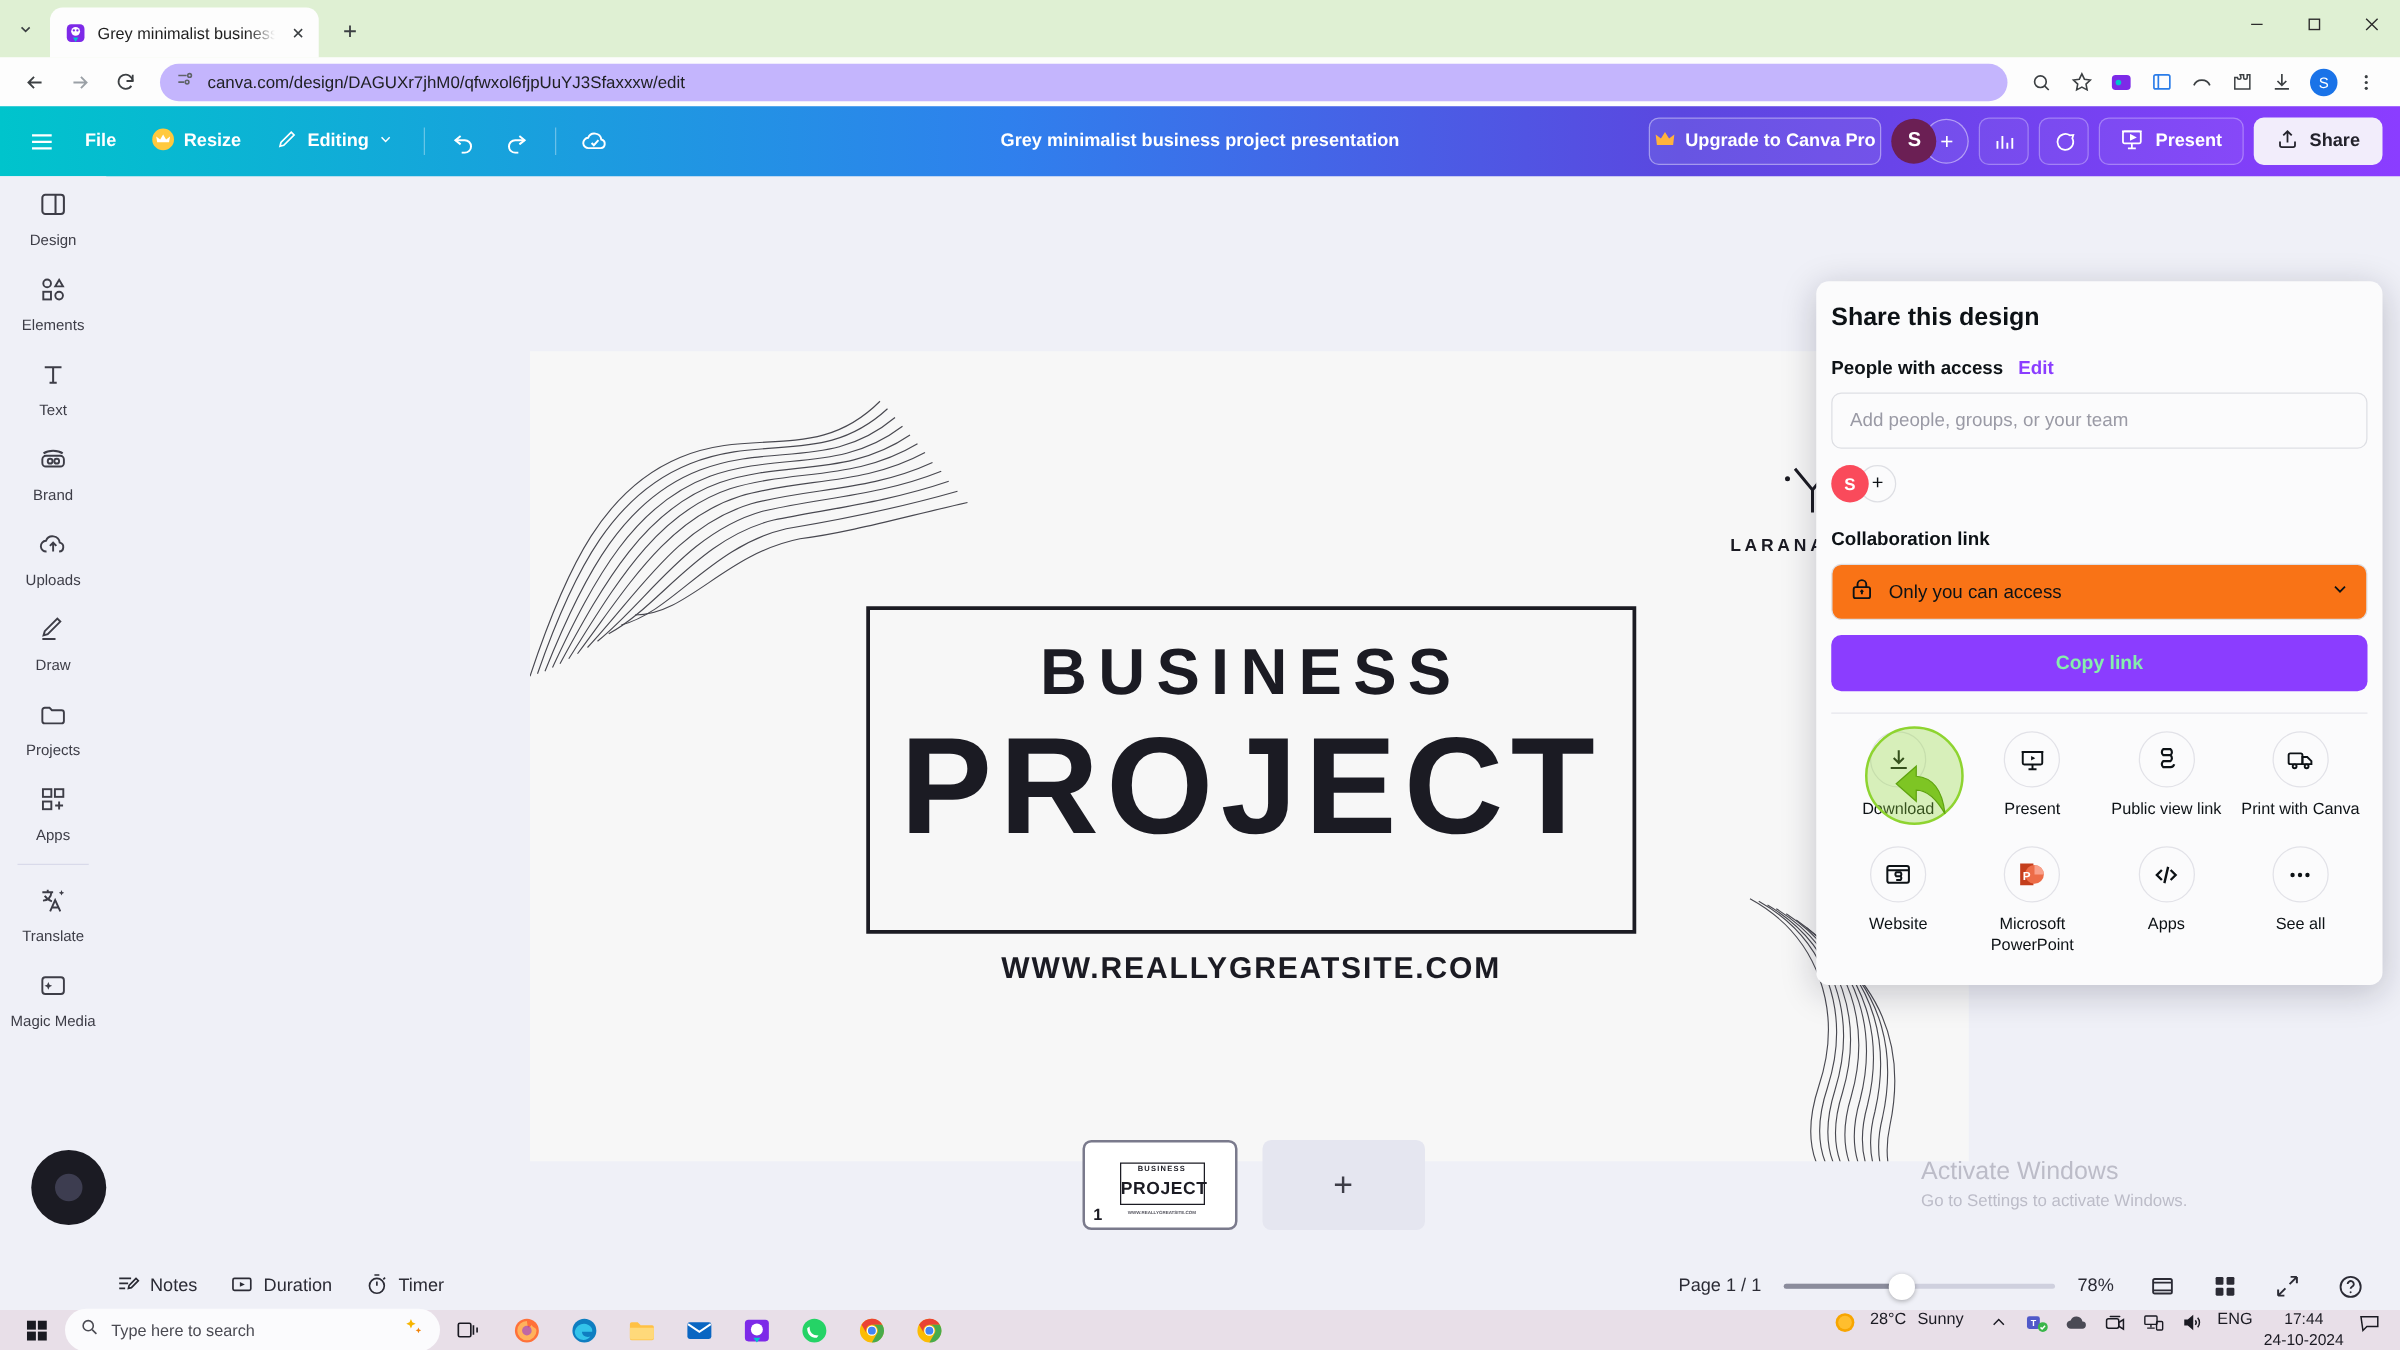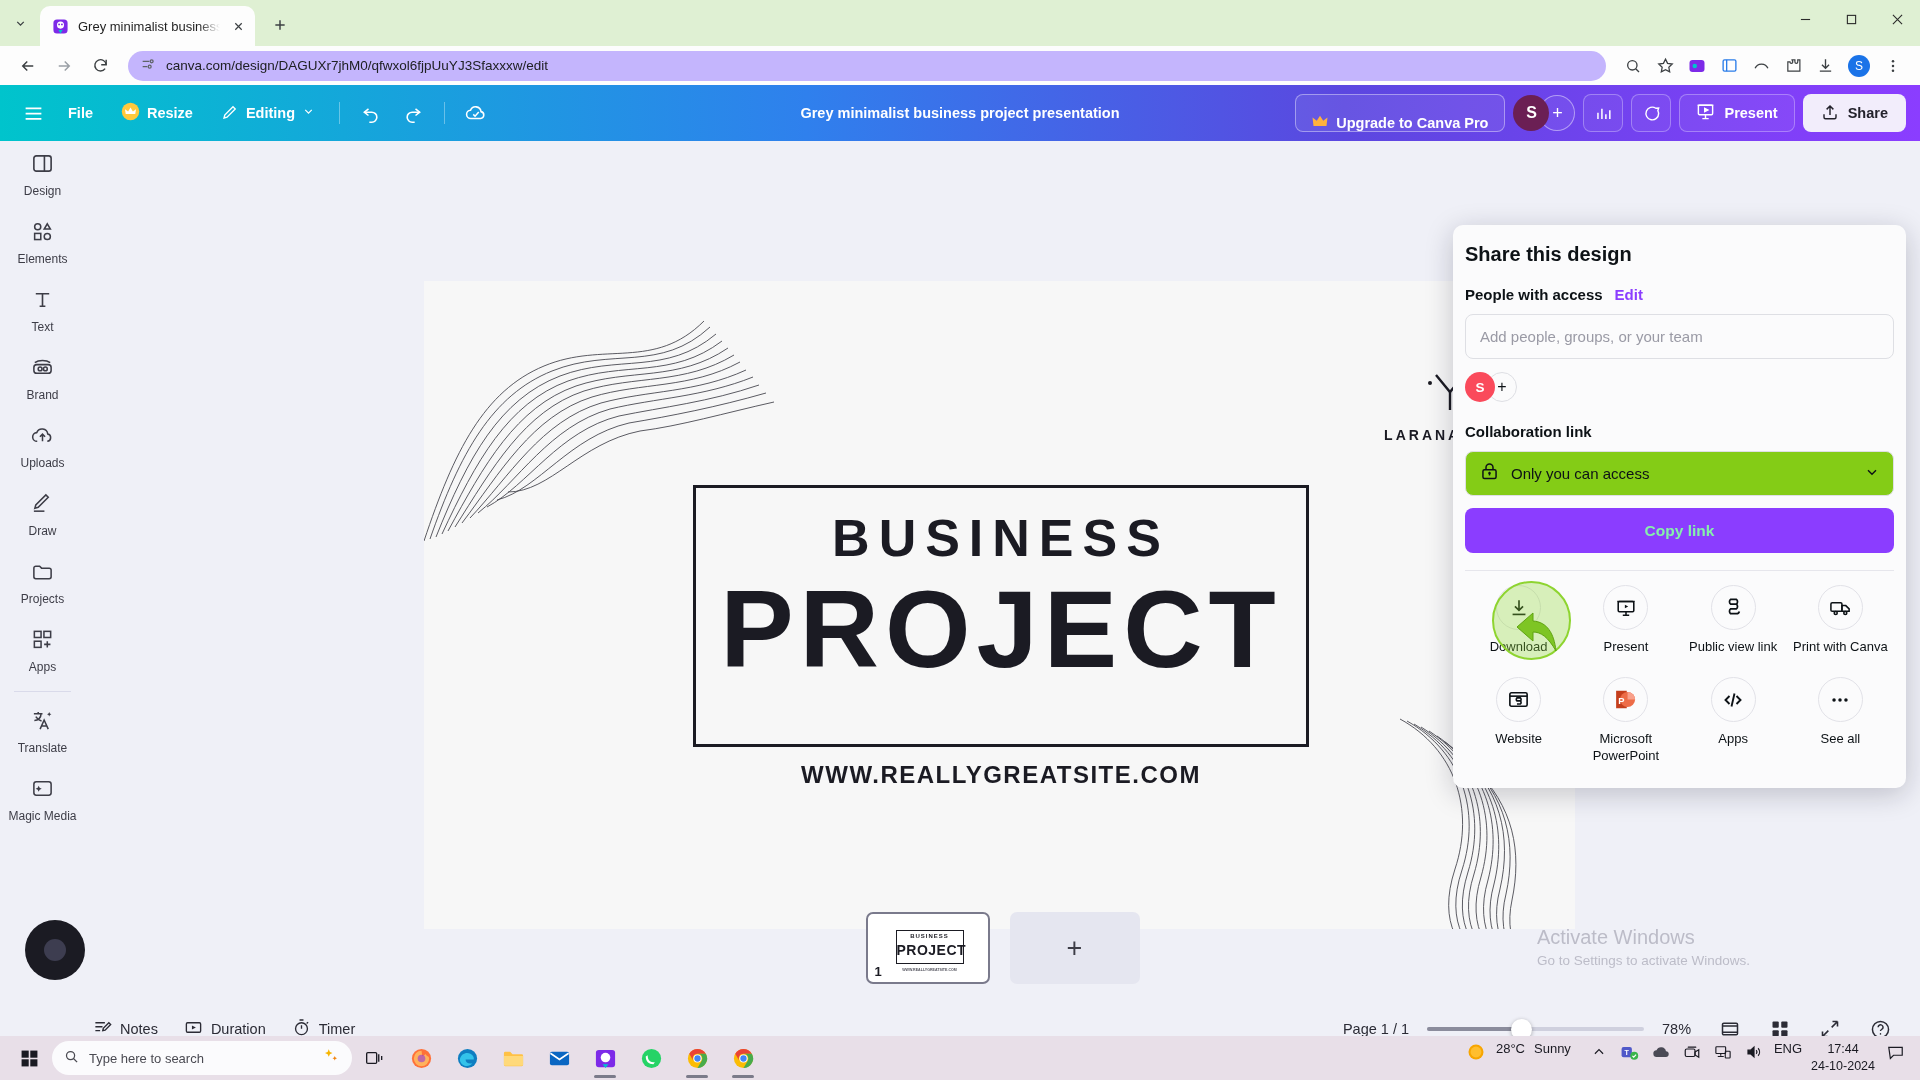--- a/index.html
+++ b/index.html
@@ -67,21 +67,21 @@
     height: 34px; display: flex; align-items: center; gap: 7px; padding: 0 12px;
     color: #fff; font-size: 14.5px; font-weight: bold; border-radius: 6px;
   }
   .tb-sep { width: 1px; height: 22px; background: rgba(255,255,255,.35); margin: 0 8px; }
   .doc-title {
     position: absolute; left: 0; right: 0; text-align: center;
     color: #fff; font-size: 14.5px; font-weight: bold; pointer-events: none;
   }
   .tb-right { margin-left: auto; display: flex; align-items: center; gap: 8px; z-index: 2; }
   .upgrade-btn {
-    height: 38px; display: flex; align-items: flex-end; gap: 8px; padding: 0 16px;
+    height: 38px; display: flex; align-items: center; gap: 8px; padding: 0 4px;
     border: 1px solid rgba(255,255,255,.4); border-radius: 8px;
     color: #fff; font-size: 14.5px; font-weight: bold; background: rgba(255,255,255,.08);
   }
   .avatar-group { display: flex; align-items: center; }
   .av-user {
     width: 36px; height: 36px; border-radius: 50%; background: #6b1f54;
     color: #fff; font-size: 16px; font-weight: bold;
     display: flex; align-items: center; justify-content: center; z-index: 2;
   }
   .av-add {
@@ -211,21 +211,21 @@
     display: flex; align-items: center; justify-content: center; z-index: 2;
   }
   .sp-av-add {
     width: 30px; height: 30px; border-radius: 50%; border: 1px solid #dedfe4;
     display: flex; align-items: center; justify-content: center;
     color: #0d1216; font-size: 16px; margin-left: -8px; background: #fbfbfc;
   }
   .sp-sub { font-size: 15px; font-weight: bold; color: #0d1216; margin-top: 21px; }
   .sp-select {
     margin-top: 11px; height: 45px; border: 1px solid #dedfe4; border-radius: 8px;
-    display: flex; align-items: center; padding: 0 13px; gap: 11px; background: #84cc16;
+    display: flex; align-items: center; padding: 0 13px; gap: 11px; background: #f97316;
   }
   .sp-select-text { font-size: 15px; color: #0d1216; flex: 1; }
   .sp-copy {
     margin-top: 12px; height: 45px; border-radius: 8px; background: #8b3dff;
     color: #86efac; font-size: 15.5px; font-weight: bold;
     display: flex; align-items: center; justify-content: center;
   }
   .sp-hr { height: 1px; background: #e6e6ec; margin: 17px 0 4px; }
   .sp-grid { display: grid; grid-template-columns: repeat(4, 1fr); row-gap: 4px; }
   .sp-opt { display: flex; flex-direction: column; align-items: center; padding: 10px 2px 8px; gap: 9px; }
@@ -236,21 +236,21 @@
   .sp-opt-label { font-size: 13px; color: #0d1216; text-align: center; line-height: 1.25; }
   .green-hl {
     position: absolute; left: 27px; top: 6px; width: 79px; height: 79px;
     border-radius: 50%; background: rgba(141,214,48,.32); border: 2px solid #8ed430;
     pointer-events: none;
   }
   .green-arrow { position: absolute; left: 48px; top: 36px; pointer-events: none; }
 
   
   .taskbar {
-    position: absolute; left: 0; bottom: 0; width: 1920px; height: 44px;
+    position: absolute; left: 0; bottom: 0; width: 1920px; height: 32px;
     background: #e8dfe8; display: flex; align-items: center; padding: 0 6px;
   }
   .tb-start { width: 46px; height: 43px; display: flex; align-items: center; justify-content: center; }
   .tb-search {
     width: 300px; height: 34px; background: #fbfbfd; border-radius: 17px;
     display: flex; align-items: center; padding: 0 12px; gap: 10px;
   }
   .tb-search-ph { font-size: 13px; color: #4a4a52; flex: 1; }
   .tb-app { width: 46px; height: 43px; display: flex; align-items: center; justify-content: center; }
   .tb-tray { margin-left: auto; display: flex; align-items: flex-start; gap: 9px; padding-right: 8px; }

